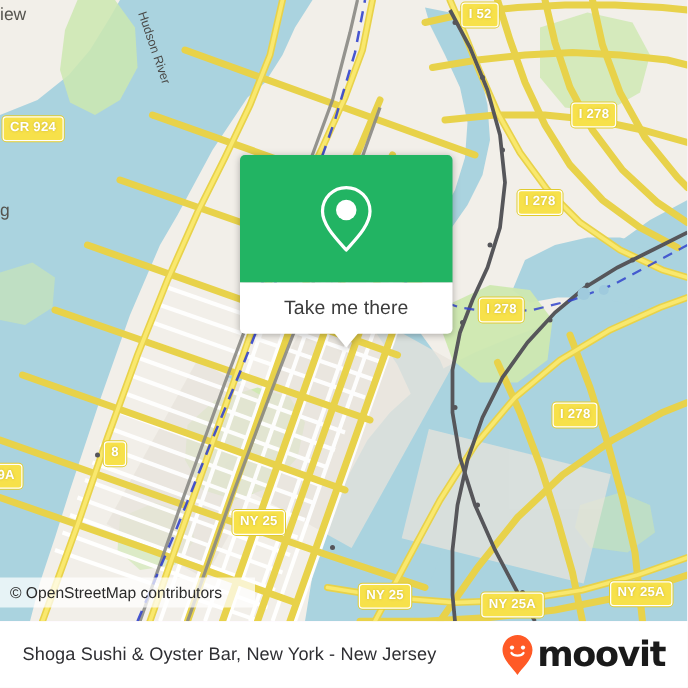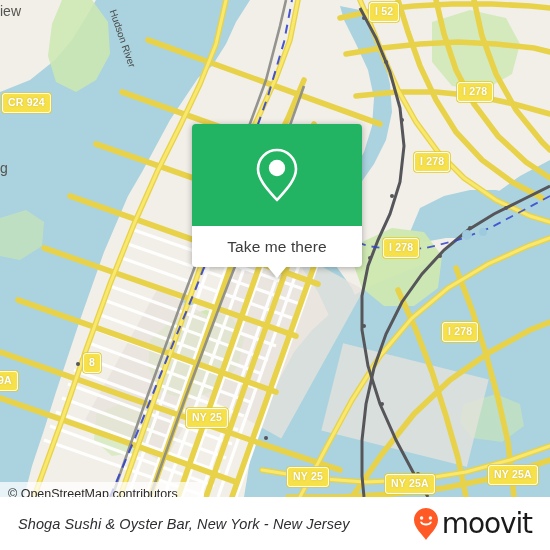--- a/index.html
+++ b/index.html
@@ -34,34 +34,34 @@
                   display:flex;align-items:center;justify-content:center;}
   #callout-label{font-size:15.5px;color:#3c3c3c;letter-spacing:.1px;
                  font-family:"Liberation Sans",sans-serif;}
   #callout-tail{position:absolute;left:75px;top:142px;width:0;height:0;
                 border-left:10px solid transparent;border-right:10px solid transparent;
                 border-top:12px solid #ffffff;}
   #pin-wrap{position:absolute;left:0;top:0;width:170px;height:102px;
             display:flex;align-items:center;justify-content:center;}
 
   
-  #attrib{position:absolute;left:0;top:482px;height:24px;
+  #attrib{position:absolute;left:0;top:462px;height:24px;
           background:rgba(255,255,255,.72);display:flex;align-items:center;
           padding:0 8px 0 8px;}
   #attrib-text{font-size:12.5px;color:#2b2b2b;white-space:nowrap;
                font-family:"Liberation Sans",sans-serif;}
 
   
   #footer{position:absolute;left:0;top:497px;width:550px;height:53px;
           background:#ffffff;display:flex;align-items:center;
           justify-content:space-between;padding:0 18px;box-sizing:border-box;}
   #footer-title{font-size:14.5px;color:#2f2f33;white-space:nowrap;letter-spacing:.1px;
-                font-family:"Liberation Sans",sans-serif;font-style:italic;}
+                font-family:"Liberation Sans",sans-serif;}
   #brand{display:flex;align-items:center;gap:3px;}
-  #brand-name{font-size:28px;font-weight:normal;color:#1a1a1a;letter-spacing:-1.1px;
+  #brand-name{font-size:28px;font-weight:bold;color:#1a1a1a;letter-spacing:-1.1px;
               font-family:"DejaVu Sans",sans-serif;line-height:1;}
 </style>
 </head>
 <body>
 
 <div id="app">
 
   <div id="map">
 
     <svg id="mapsvg" width="550" height="497" viewBox="0 0 550 497">

